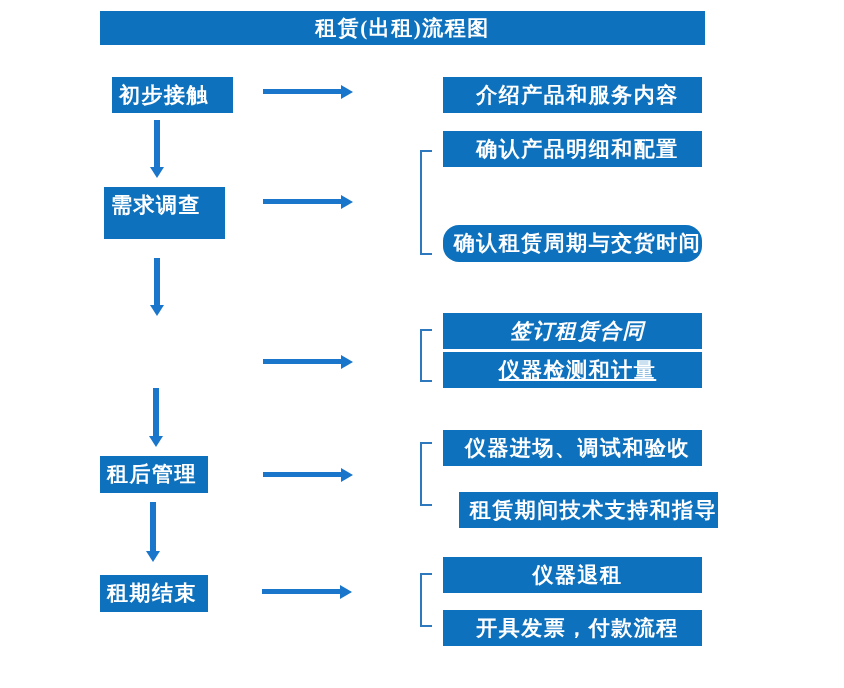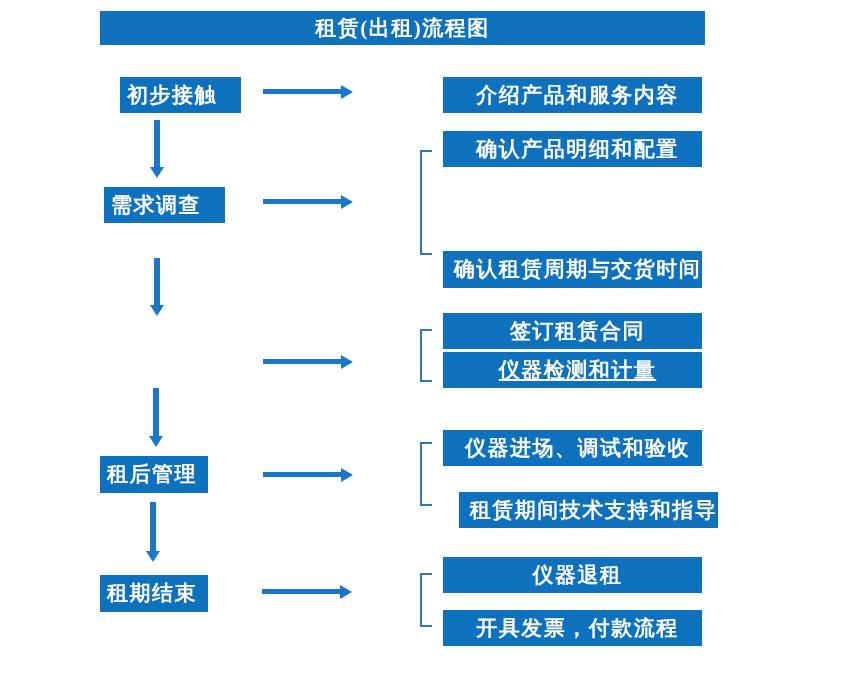--- a/index.html
+++ b/index.html
@@ -72,52 +72,52 @@
     background: transparent;
   }
 </style>
 </head>
 <body>
 
 <div class="stage">
 
   <div class="box title-bar">租赁(出租)流程图</div>
 
-  <div class="box step" style="left:120px; top:77px; width:121px; height:36px; line-height:36px;">初步接触</div>
+  <div class="box step" style="left:112px; top:77px; width:121px; height:36px; line-height:36px;">初步接触</div>
   <div class="harrow" style="left:263px; top:85px;">
     <div class="shaft"></div>
       <div class="head"></div>
   </div>
   <div class="box detail" style="top:77px;">介绍产品和服务内容</div>
 
   <div class="varrow" style="left:150px; top:120px; height:58px;">
     <div class="shaft"></div>
       <div class="head"></div>
   </div>
 
-  <div class="box step" style="left:104px; top:187px; width:121px; height:36px; line-height:36px;">需求调查</div>
+  <div class="box step" style="left:104px; top:187px; width:121px; height:52px; line-height:36px;">需求调查</div>
   <div class="harrow" style="left:263px; top:195px;">
     <div class="shaft"></div>
       <div class="head"></div>
   </div>
   <div class="bracket" style="top:150px; height:105px;"></div>
   <div class="box detail" style="top:131px;">确认产品明细和配置</div>
-  <div class="box detail" style="top:251px; height:37px; line-height:37px;">确认租赁周期与交货时间</div>
+  <div class="box detail" style="top:225px; height:37px; line-height:37px;border-radius:16px;">确认租赁周期与交货时间</div>
 
   <div class="varrow" style="left:150px; top:258px; height:58px;">
     <div class="shaft"></div>
       <div class="head"></div>
   </div>
 
   <div class="harrow" style="left:263px; top:355px;">
     <div class="shaft"></div>
       <div class="head"></div>
   </div>
   <div class="bracket" style="top:329px; height:53px;"></div>
-  <div class="box detail" style="top:313px;">签订租赁合同</div>
+  <div class="box detail" style="top:313px;font-style:italic;">签订租赁合同</div>
   <div class="box detail" style="top:352px;text-decoration:underline;">仪器检测和计量</div>
 
   <div class="varrow" style="left:149px; top:388px; height:59px;">
     <div class="shaft"></div>
       <div class="head"></div>
   </div>
 
   <div class="box step" style="left:100px; top:456px; width:108px; height:37px; line-height:37px;">租后管理</div>
   <div class="harrow" style="left:263px; top:468px;">
     <div class="shaft"></div>

